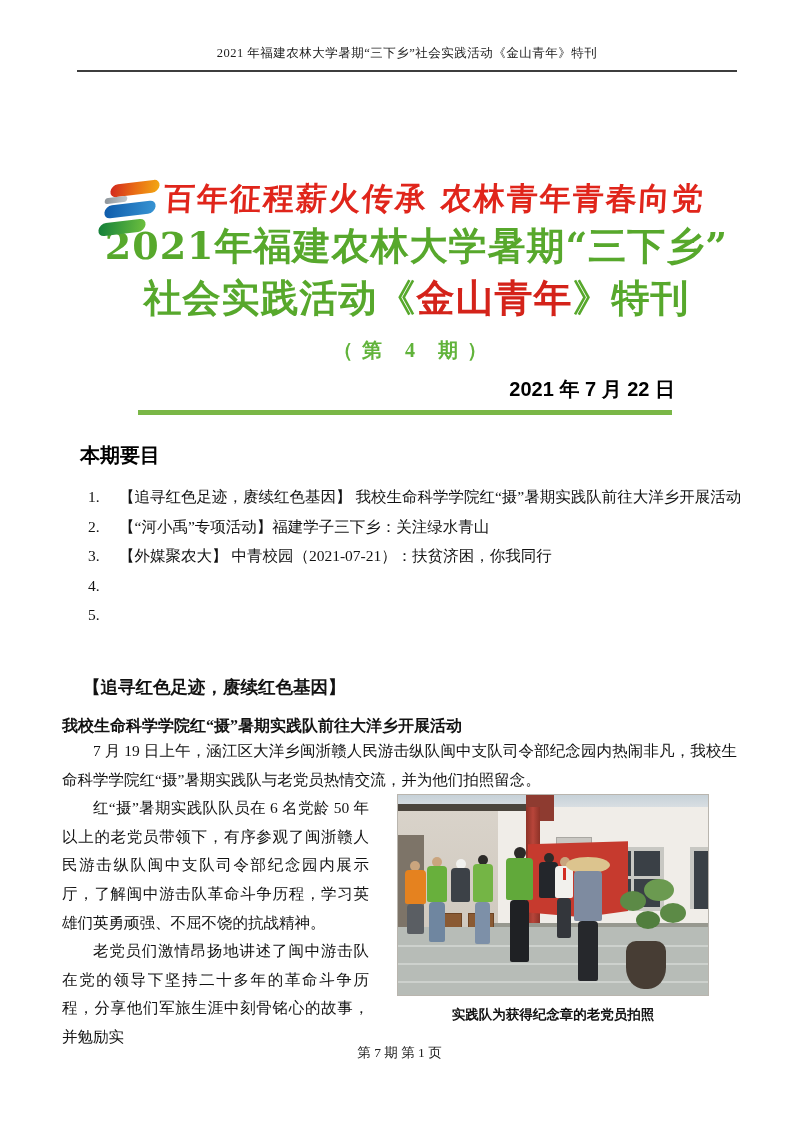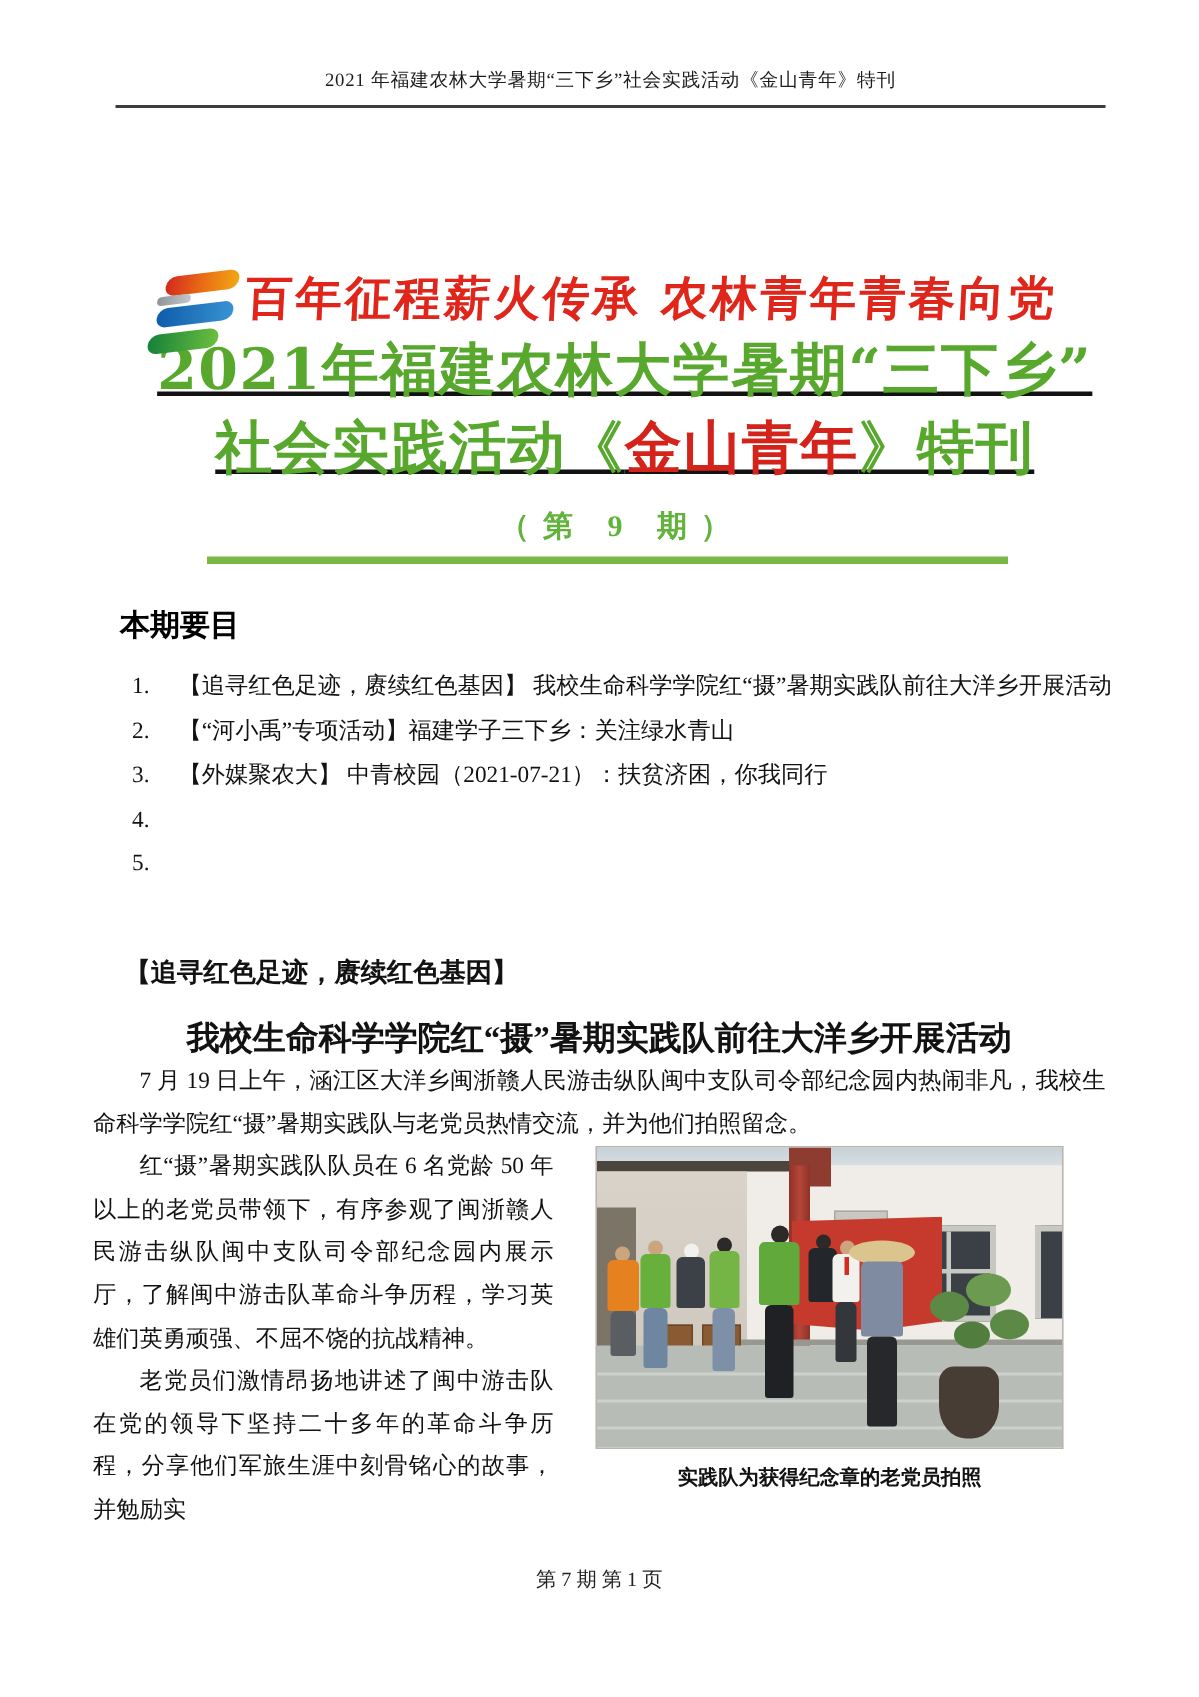--- a/index.html
+++ b/index.html
@@ -25,21 +25,20 @@
   .slogan{
     text-align:center;padding-left:70px;
     color:#e0251b;font-weight:bold;font-size:31px;letter-spacing:2px;
     font-family:"DejaVu Serif","Liberation Serif",serif;
     transform:skewX(-3deg);
   }
   .big-title{
     text-align:center;padding-left:34px;
     font-weight:bold;font-size:38px;line-height:52px;letter-spacing:1px;
     font-family:"DejaVu Serif","Liberation Serif",serif;
-    text-decoration:underline;
   }
   .big-title .green{color:#57a82c;}
   .big-title .red{color:#d4231a;}
   .issue-line{
     margin-top:13px;text-align:center;padding-left:30px;
     color:#61b33b;font-size:20px;font-weight:bold;letter-spacing:9px;
   }
   .issue-date{
     margin-top:12px;text-align:right;margin-right:124px;
     font-family:"Liberation Sans","DejaVu Sans",sans-serif;
@@ -52,21 +51,21 @@
     font-family:"Liberation Sans","DejaVu Sans",sans-serif;
     font-weight:bold;font-size:20px;color:#000;
   }
   .toc-list{margin-top:13px;}
   .toc-item{display:flex;font-size:15.5px;line-height:29.6px;}
   .toc-num{width:31px;flex:0 0 31px;padding-left:8px;}
   .toc-text{white-space:nowrap;}
   
   .article{margin:45px 62px 0 62px;}
   .section-title{margin-left:21px;font-size:17.5px;font-weight:bold;}
-  .headline{margin-top:17px;text-align:center;font-size:22px;font-weight:bold;}
+  .headline{margin-top:17px;font-size:16px;font-weight:bold;}
   .body-text{margin-top:0;font-size:15.5px;line-height:28.6px;text-align:justify;}
   .para{margin:0;text-indent:2em;}
   
   .photo-fig{float:right;width:368px;margin:3px 0 2px 14px;}
   .photo{position:relative;width:310px;height:200px;margin:0 auto;overflow:hidden;
          background:#efece7;border:1px solid #b9b5ae;}
   .caption{margin-top:5px;text-align:center;font-weight:bold;font-size:13.5px;
            font-family:"Liberation Sans","DejaVu Sans",sans-serif;}
   
   .ph{position:absolute;}
@@ -117,21 +116,22 @@
     <div class="stripe blue"></div>
     <div class="stripe green"></div>
   </div>
   <div class="slogan">百年征程薪火传承 农林青年青春向党</div>
   <div class="big-title">
     <span class="green">2021年福建农林大学暑期“三下乡”</span>
   </div>
   <div class="big-title">
     <span class="green">社会实践活动《</span><span class="red">金山青年</span><span class="green">》特刊</span>
   </div>
-  <div class="issue-line">（第 9 期）</div>
+  <div class="issue-line">（第 4 期）</div>
+  <div class="issue-date">2021 年 7 月 22 日</div>
   <div class="green-rule"></div>
 </div>
 
 <div class="toc">
   <div class="toc-heading">本期要目</div>
   <div class="toc-list">
     <div class="toc-item">
       <span class="toc-num">1.</span>
       <span class="toc-text">【追寻红色足迹，赓续红色基因】 我校生命科学学院红“摄”暑期实践队前往大洋乡开展活动</span>
     </div>

